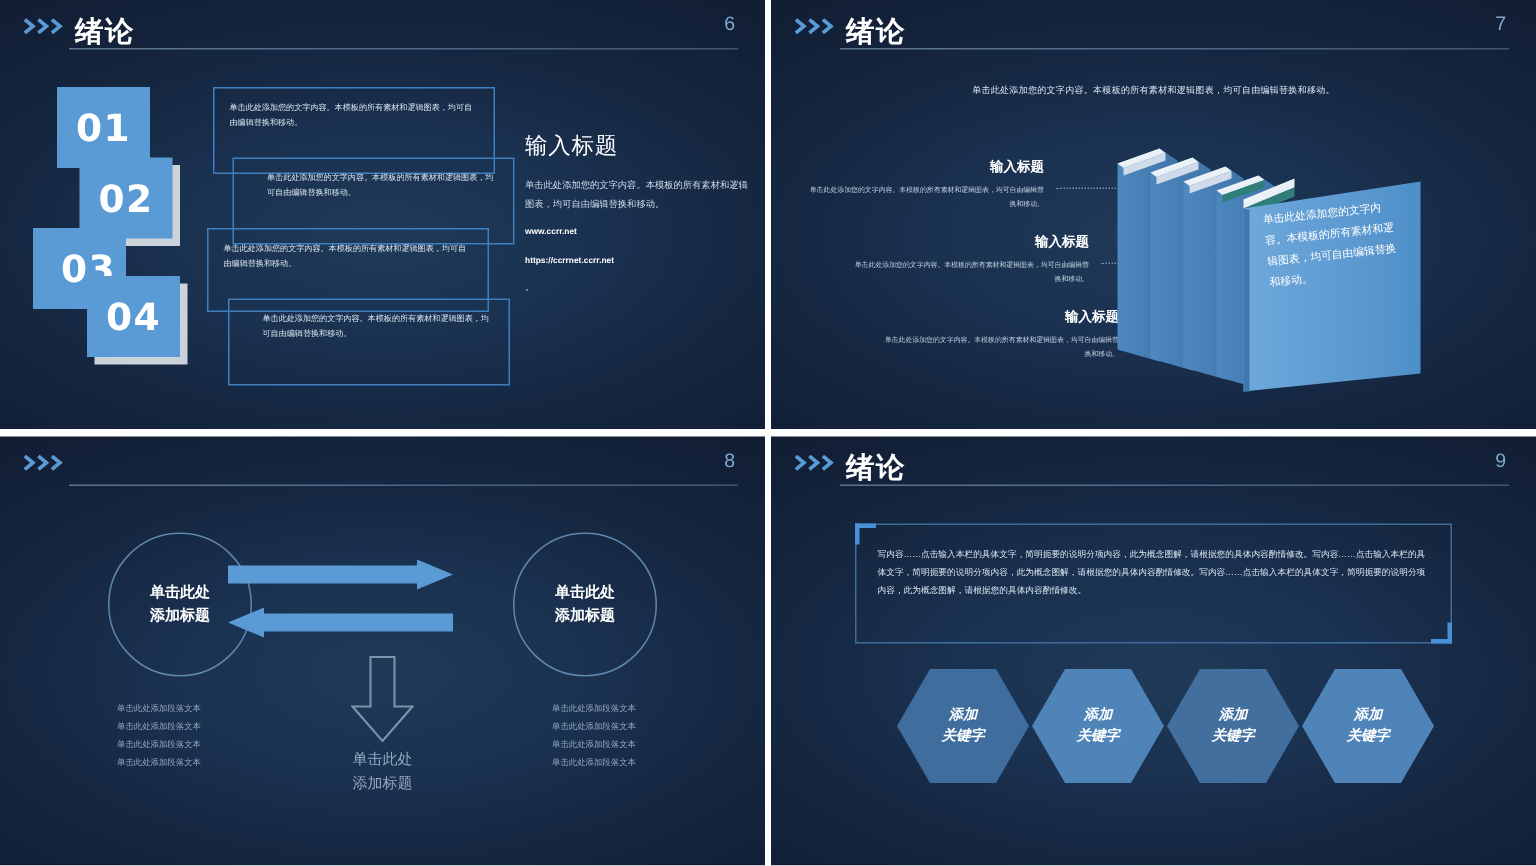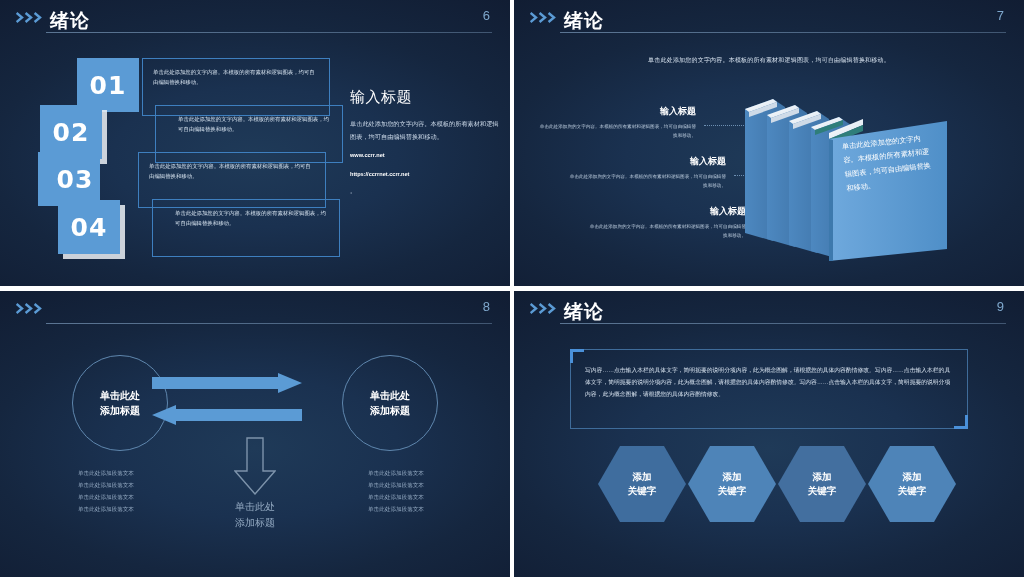--- a/index.html
+++ b/index.html
@@ -50,24 +50,24 @@
     position: absolute;
     width: 62px; height: 54px;
     background: #5b9bd5;
     color: #ffffff;
     font-size: 25px; font-weight: bold;
     display: flex; align-items: center; justify-content: center;
     font-family: "DejaVu Sans", sans-serif;
     letter-spacing: 1px;
   }
   .numblk.sh { box-shadow: 5px 5px 0 rgba(236,240,244,.85); }
-  .n1 { left: 38px;  top: 58px; margin-left: 39px; }
-  .n2 { left: 40px;  top: 105px; }
-  .n3 { left: 38px;  top: 152px; padding-left: 12px; }
-  .n4 { left: 58px;  top: 200px; }
+  .n1 { left: 38px;  top: 58px; }
+  .n2 { left: 53px;  top: 105px; }
+  .n3 { left: 22px;  top: 152px; padding-left: 12px; }
+  .n4 { left: 58px;  top: 184px; }
 
   .obox {
     position: absolute;
     border: 1px solid #3e7fbf;
     color: #d8e4f0;
     font-size: 5.4px; line-height: 1.85;
     padding: 8px 10px;
   }
   .b1 { left: 142px; top: 58px;  width: 188px; height: 58px; }
   .b2 { left: 155px; top: 105px; width: 188px; height: 58px; padding-left: 22px;}
@@ -136,21 +136,21 @@
     border: 1px solid #3f6c9a;
   }
   .frame .ptxt {
     position: absolute; left: 14px; top: 14px; right: 14px;
     color: #dbe6f2; font-size: 5.8px; line-height: 2.1;
   }
   .brk { position: absolute; width: 14px; height: 14px; border: 3px solid #4a90d9; }
   .brk-tl { left: -1px; top: -1px; border-right: none; border-bottom: none; }
   .brk-br { right: -1px; bottom: -1px; border-left: none; border-top: none; }
 
-  .hexrow { position: absolute; left: 84px; top: 155px; width: 360px; height: 80px; }
+  .hexrow { position: absolute; left: 84px; top: 155px; width: 360px; height: 80px; font-style: italic; }
   .hex {
     position: absolute; width: 88px; height: 76px;
     clip-path: polygon(25% 0%, 75% 0%, 100% 50%, 75% 100%, 25% 100%, 0% 50%);
     display: flex; align-items: center; justify-content: center;
     text-align: center; color: #ffffff; font-size: 9.5px; font-weight: bold; line-height: 1.5;
   }
 </style>
 </head>
 <body>
 

